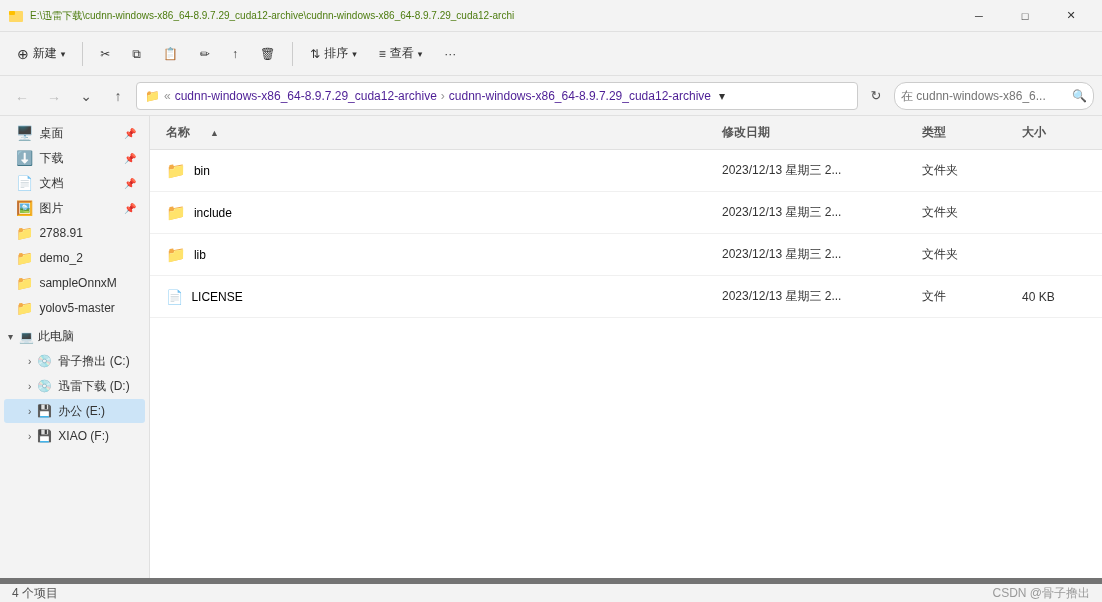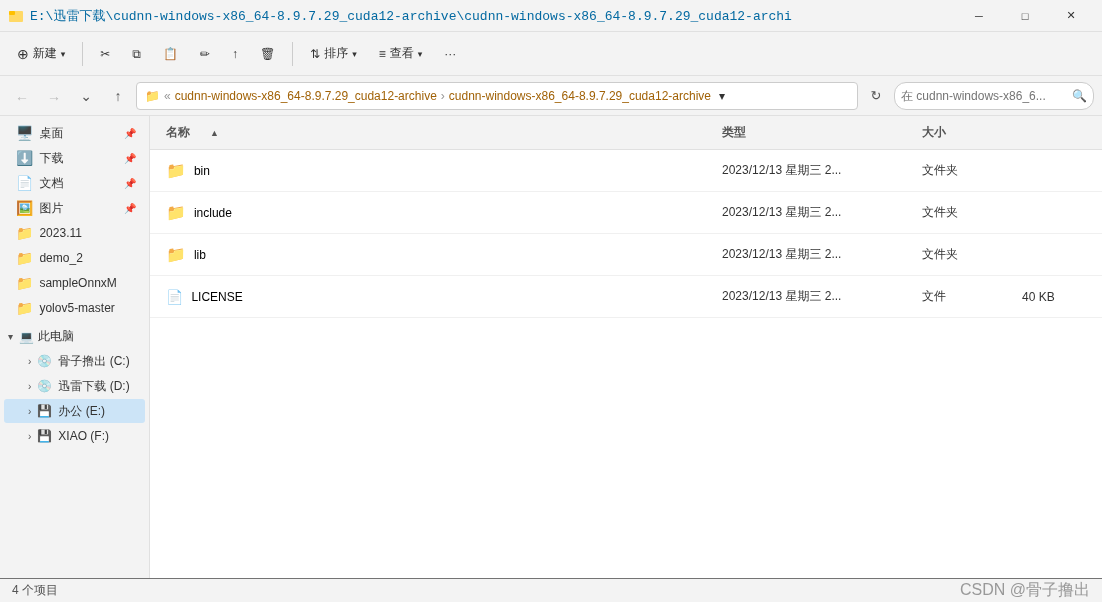--- a/index.html
+++ b/index.html
@@ -13,26 +13,25 @@
       align-items: center;
       padding: 0 8px;
       border-bottom: 1px solid #e0e0e0;
     }
     .title-bar-icon {
       width: 16px; height: 16px; margin-right: 6px;
       display: flex; align-items: center; justify-content: center;
     }
     .title-bar-text {
       flex: 1;
-      font-size: 13px;
-      color: #0369a1;
+      font-size: 10px;
+      color: #4d7c0f;
       white-space: nowrap;
       overflow: hidden;
       text-overflow: ellipsis;
-      font-family: Liberation Mono, monospace;
     }
     .title-bar-buttons {
       display: flex;
       gap: 0;
     }
     .title-btn {
       width: 46px; height: 32px;
       display: flex; align-items: center; justify-content: center;
       cursor: pointer;
       font-size: 11px;
@@ -89,21 +88,21 @@
       border: 1px solid #ccc;
       border-radius: 4px;
       display: flex;
       align-items: center;
       padding: 0 8px;
       font-size: 12px;
       color: #333;
       gap: 4px;
     }
     .bc-sep { color: #999; }
-    .bc-item { color: #a16207; cursor: pointer; }
+    .bc-item { color: #4c1d95; cursor: pointer; }
     .refresh-btn {
       width: 28px; height: 28px;
       display: flex; align-items: center; justify-content: center;
       border-radius: 4px;
       cursor: pointer;
       color: #555;
     }
     .search-box {
       height: 28px;
       width: 200px;
@@ -193,30 +192,30 @@
       display: flex; align-items: center; gap: 8px; padding: 4px 8px;
     }
     .file-cell { padding: 12px 8px; color: #333; }
     .folder-icon { font-size: 16px; }
     .file-icon { font-size: 14px; }
 
     
     .status-bar {
       height: 24px;
       background: #f3f3f3;
-      border-top: 1px solid #737373;
+      border-top: 6px solid #737373;
       display: flex;
       align-items: center;
       padding: 0 12px;
       font-size: 12px;
       color: #555;
       justify-content: space-between;
     }
     .watermark {
-      font-size: 16px;
+      font-size: 12px;
       color: #999;
       text-align: center;
     }
   </style>
 </head>
 <body>
 
 <div class="title-bar">
   <div class="title-bar-icon">
     <svg width="16" height="16" viewBox="0 0 16 16">
@@ -311,21 +310,21 @@
       <span>文档</span>
       <span class="sidebar-pin">📌</span>
     </div>
     <div class="sidebar-item">
       <span class="sidebar-icon">🖼️</span>
       <span>图片</span>
       <span class="sidebar-pin">📌</span>
     </div>
     <div class="sidebar-item">
       <span class="sidebar-icon">📁</span>
-      <span>2023.11</span>
+      <span>2788.91</span>
     </div>
     <div class="sidebar-item">
       <span class="sidebar-icon">📁</span>
       <span>demo_2</span>
     </div>
     <div class="sidebar-item">
       <span class="sidebar-icon">📁</span>
       <span>sampleOnnxM</span>
     </div>
     <div class="sidebar-item">
@@ -360,20 +359,23 @@
     </div>
   </div>
 
   <div class="file-list">
     <div class="file-header">
       <div class="file-header-col">
         <span>名称</span>
         <span style="font-size:9px;">▲</span>
       </div>
       <div class="file-header-col">
+        <span>修改日期</span>
+      </div>
+      <div class="file-header-col">
         <span>类型</span>
       </div>
       <div class="file-header-col">
         <span>大小</span>
       </div>
     </div>
 
     <div class="file-row">
       <div class="file-name-cell">
         <span class="folder-icon">📁</span>

